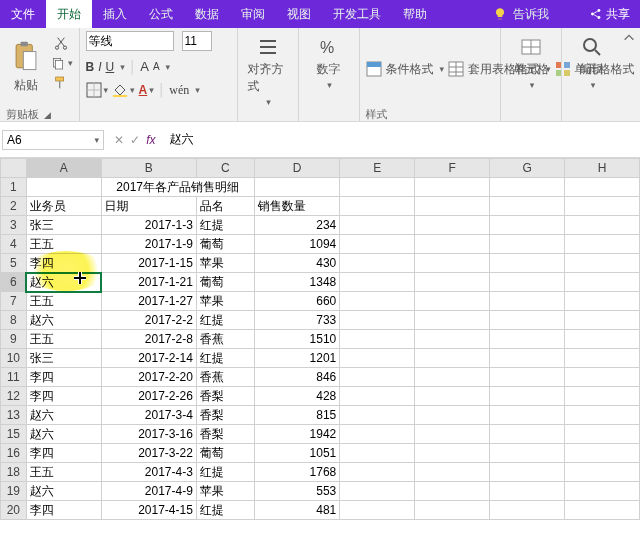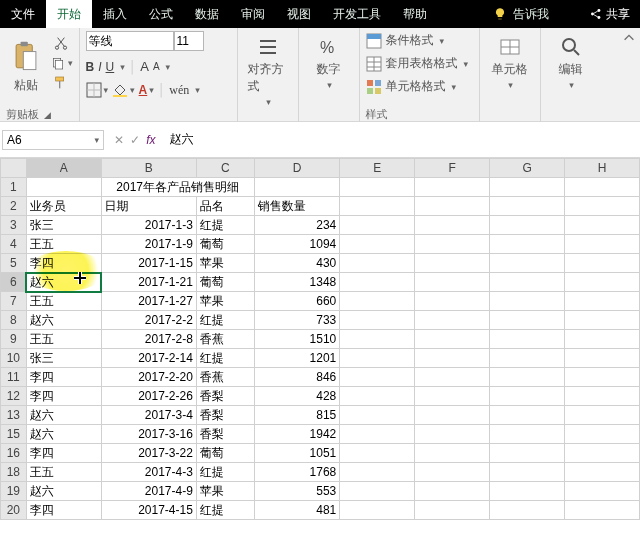--- a/index.html
+++ b/index.html
@@ -1,32 +1,32 @@
 <!DOCTYPE html>
 <html><head>
 <meta charset="utf-8">
 <style>
 *{margin:0;padding:0;box-sizing:border-box;font-family:"Microsoft YaHei","Segoe UI",sans-serif}
 body{background:#fff;width:640px;height:549px;overflow:hidden;font-size:12px}
-.titlebar{background:#000000;height:28px;display:flex;color:#e8f3ec}
+.titlebar{background:#6d28d9;height:28px;display:flex;color:#e8f3ec}
 .tab{padding:0 11px;height:28px;display:flex;align-items:center;cursor:pointer;font-size:12px}
 .tab.file{color:#fff}
 .tab.active{background:#fff;color:#0e6838}
 .tab.pagelayout{white-space:nowrap}
 .titlebar-right{margin-left:auto;display:flex;align-items:center;gap:6px;padding-right:10px;color:#dff0e6;font-size:12px}
 .bulb{width:14px;height:14px}
 .ribbon{background:#f1f1f1;height:94px;border-bottom:1px solid #d7d7d7;display:flex}
 .grp{border-right:1px solid #d5d5d5;padding:3px 6px 0 6px;display:flex;flex-direction:column;height:94px}
 .grp-body{flex:1;display:flex;align-items:flex-start;gap:4px}
 .grp-label{text-align:left;font-size:11px;color:#666;padding-bottom:0;white-space:nowrap}
 .iconbtn{display:inline-flex;align-items:center;justify-content:center;cursor:pointer;color:#444}
 .paste-ico{width:30px;height:36px;display:block;margin:4px auto 0}
 .small-ico{width:16px;height:16px}
 select,input.combo{border:1px solid #b6b6b6;background:#fff;font-size:12px;padding:1px 2px;height:20px}
-.font-top{display:flex;gap:0;align-items:center;margin-bottom:4px}
+.font-top{display:flex;gap:8px;align-items:center;margin-bottom:4px}
 .font-mid{display:flex;gap:4px;align-items:center;margin-bottom:4px}
 .font-bot{display:flex;gap:4px;align-items:center}
 .b{font-weight:bold}.i{font-style:italic}.u{text-decoration:underline}
 .big-btn{display:flex;flex-direction:column;align-items:center;gap:2px;padding:4px 4px 0;color:#555;cursor:pointer;width:48px}
 .big-btn .bi{width:24px;height:24px}
 .style-row{display:flex;align-items:center;gap:4px;padding:1px 0;white-space:nowrap;color:#555}
 .style-row .si{width:16px;height:16px}
 .collapse-ico{margin-left:auto;align-self:flex-start;margin-top:3px;margin-right:4px;cursor:pointer;color:#707070}
 .namebox-row{display:flex;align-items:center;border-bottom:1px solid #d7d7d7;height:36px;background:#fff}
 .namebox{width:102px;border:1px solid #ccc;margin:1px 2px;height:20px;display:flex;align-items:center;padding:0 4px;font-size:12px;justify-content:space-between}
@@ -183,21 +183,21 @@
             <text x="3" y="18" font-size="16" fill="#555">%</text>
           </svg>
         <span>数字</span>
         <span class="dd">▾</span>
       </div>
     </div>
     <div class="grp-label">&nbsp;</div>
   </div>
 
   <div class="grp" style="min-width:120px">
-    <div class="grp-body" style="flex-direction:column;align-items:stretch">
+    <div class="grp-body" style="flex-direction:row;align-items:stretch">
       <div class="style-row">
           <svg class="si" viewBox="0 0 16 16">
             <rect x="1" y="1" width="14" height="14" fill="#fff" stroke="#888"></rect>
             <rect x="1" y="1" width="14" height="5" fill="#5b9bd5"></rect>
           </svg>
           <span>条件格式</span>
           <span class="dd">▾</span>
         </div>
       <div class="style-row">
           <svg class="si" viewBox="0 0 16 16">

